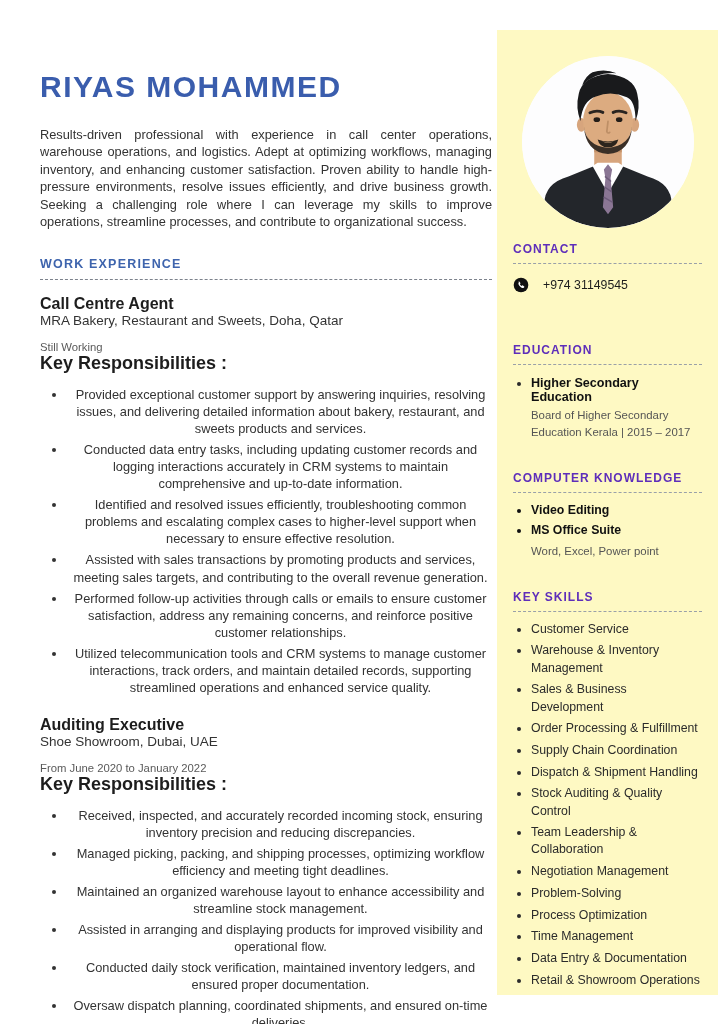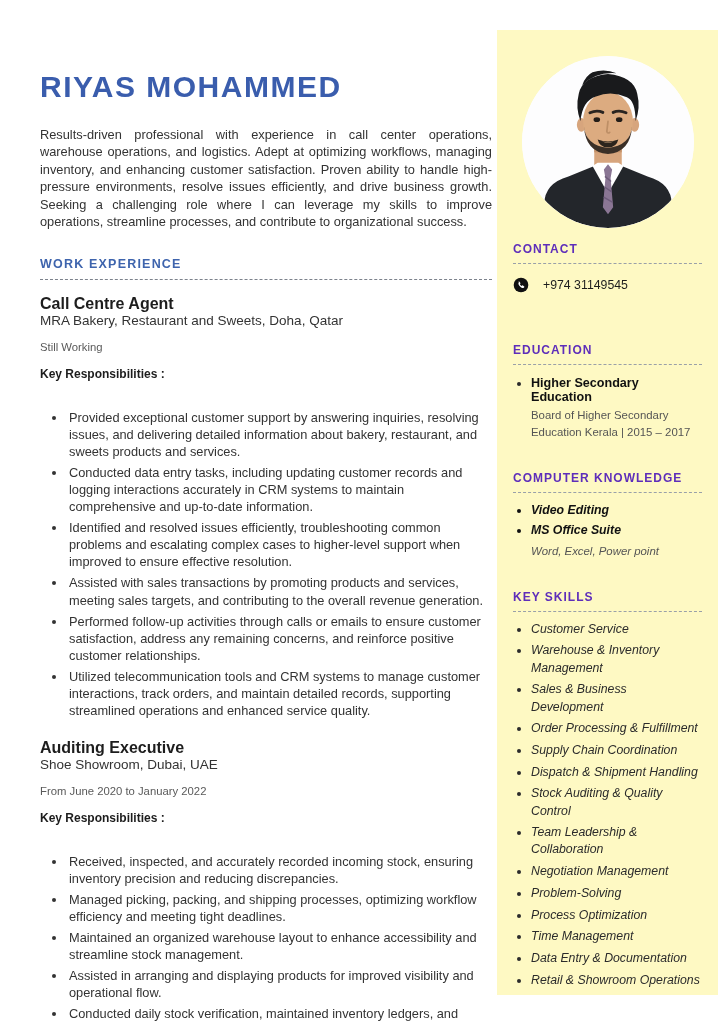--- a/index.html
+++ b/index.html
@@ -51,29 +51,29 @@
   .company {
     font-size: 13.5px;
     color: #333333;
   }
   .dates {
     margin-top: 13px;
     font-size: 11.3px;
     color: #5a5a5a;
   }
   .resp-label {
-    margin-top: 14px;
-    font-size: 12px;
+    font-size: 18px;
     font-weight: bold;
     color: #1d1d1d;
   }
   ul.bullets {
-    margin-top: 28px;
+    margin-top: 12px;
     padding-left: 27px;
     list-style: disc;
+    text-align: center;
   }
   ul.bullets li {
     font-size: 12.8px;
     line-height: 1.33;
     margin-bottom: 4px;
     padding-left: 2px;
     color: #333333;
   }
   .job2 .job-title { margin-top: 20px; }
 
@@ -116,21 +116,20 @@
   .contact-row .icon { width: 16px; height: 16px; flex: 0 0 16px; }
   .contact-row .icon svg { display: block; width: 16px; height: 16px; }
   .email-link { color: #1d1d1d; text-decoration: underline; }
   .side-section.education { margin-top: 50px; }
   .side-section.computer { margin-top: 30px; }
   .side-section.skills { margin-top: 30px; }
   ul.side-list {
     margin-top: 9px;
     padding-left: 18px;
     list-style: disc;
-    font-style: italic;
   }
   ul.side-list li {
     font-size: 12.3px;
     line-height: 1.4;
     margin-bottom: 3px;
     color: #2b2b2b;
   }
   ul.side-list li.bold-item { font-weight: bold; color: #111111; }
   .sub-note {
     font-size: 11.4px;
@@ -156,21 +155,21 @@
     <hr class="dash-line">
 
     <div class="job job1">
       <div class="job-title">Call Centre Agent</div>
       <div class="company">MRA Bakery, Restaurant and Sweets, Doha, Qatar</div>
       <div class="dates">Still Working</div>
       <div class="resp-label">Key Responsibilities :</div>
       <ul class="bullets">
           <li>Provided exceptional customer support by answering inquiries, resolving issues, and delivering detailed information about bakery, restaurant, and sweets products and services.</li>
           <li>Conducted data entry tasks, including updating customer records and logging interactions accurately in CRM systems to maintain comprehensive and up-to-date information.</li>
-          <li>Identified and resolved issues efficiently, troubleshooting common problems and escalating complex cases to higher-level support when improved to ensure effective resolution.</li>
+          <li>Identified and resolved issues efficiently, troubleshooting common problems and escalating complex cases to higher-level support when necessary to ensure effective resolution.</li>
           <li>Assisted with sales transactions by promoting products and services, meeting sales targets, and contributing to the overall revenue generation.</li>
           <li>Performed follow-up activities through calls or emails to ensure customer satisfaction, address any remaining concerns, and reinforce positive customer relationships.</li>
           <li>Utilized telecommunication tools and CRM systems to manage customer interactions, track orders, and maintain detailed records, supporting streamlined operations and enhanced service quality.</li>
         </ul>
     </div>
 
     <div class="job job2">
       <div class="job-title">Auditing Executive</div>
       <div class="company">Shoe Showroom, Dubai, UAE</div>
       <div class="dates">From June 2020 to January 2022</div>

